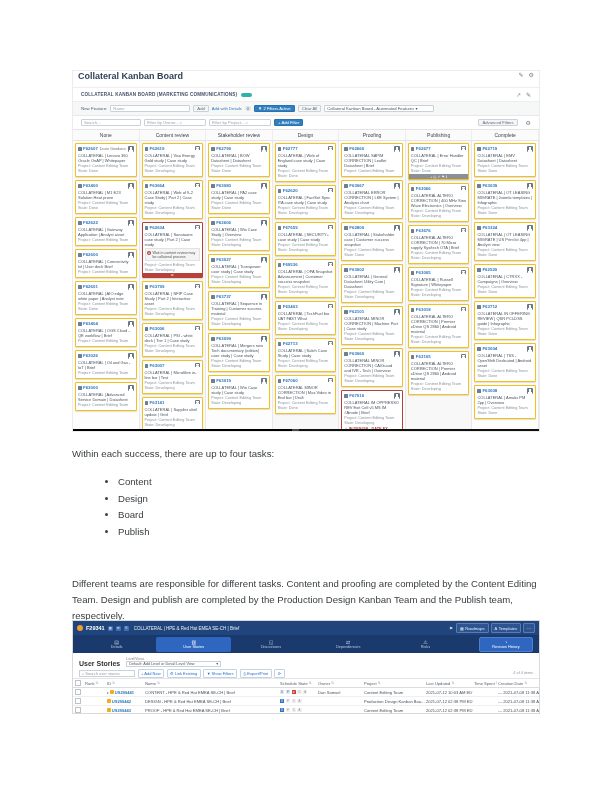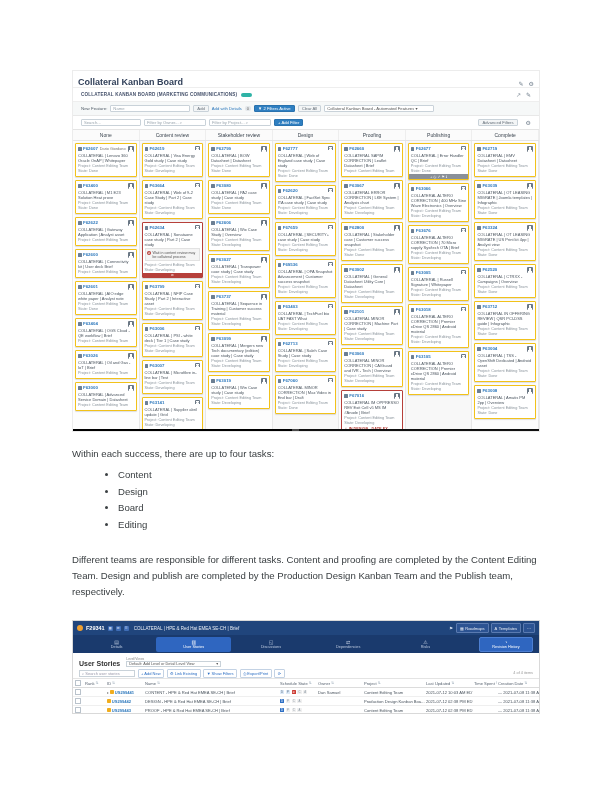--- a/index.html
+++ b/index.html
@@ -1,21 +1,21 @@
 <!DOCTYPE html>
 <html><head>
 <meta charset="utf-8">
 <style>
   html,body{margin:0;padding:0;background:#e9e9e9;}
   .page{position:relative;width:612px;height:792px;background:#fff;margin:0 auto;overflow:hidden;
         font-family:"Liberation Sans","DejaVu Sans",sans-serif;color:#333;}
   
   .shot1{position:absolute;left:72px;top:70px;width:468px;height:362px;background:#fff;
          border:1px solid #ececec;box-sizing:border-box;overflow:hidden;font-family:"Liberation Sans","DejaVu Sans",sans-serif;}
-  .kb-titlebar{height:16px;display:flex;align-items:flex-end;padding:0 5px;border-bottom:1px solid #eee;}
+  .kb-titlebar{height:16px;display:flex;align-items:flex-start;padding:0 5px;border-bottom:1px solid #eee;}
   .kb-title{font-size:9px;font-weight:bold;color:#33425b;}
   .kb-titlebar .spacer{flex:1;}
   .tiny-ic{font-size:6px;color:#7a8794;margin-left:5px;cursor:pointer;}
   .kb-sub{height:13px;display:flex;align-items:center;padding:0 8px;border-bottom:1px solid #eee;}
   .kb-sub-label{font-size:4.6px;letter-spacing:.2px;color:#44506a;font-weight:bold;}
   .kb-badge{width:11px;height:4px;background:#2fb3a6;border-radius:2px;margin-left:4px;}
   .kb-filter1{height:13px;display:flex;align-items:center;gap:3px;padding:0 8px;background:#f6f8f8;border-bottom:1px solid #e8e8e8;font-size:4.4px;color:#55606b;}
   .kb-filter2{height:13px;display:flex;align-items:center;gap:3px;padding:0 8px;background:#fff;border-bottom:1px solid #e4e4e4;font-size:4.4px;color:#55606b;}
   .in{border:1px solid #c9d2d9;background:#fff;border-radius:1px;height:7px;font-size:4.2px;color:#9aa5ae;
       display:flex;align-items:center;padding:0 2px;box-sizing:border-box;}
@@ -44,23 +44,23 @@
   .card-alert{display:flex;gap:1.5px;background:#f4f4f4;border:1px solid #e2e2e2;padding:1.5px;font-size:3.6px;color:#555;margin:1.5px 0;}
   .alert-dot{width:4px;height:4px;background:#b6403a;border-radius:50%;color:#fff;font-size:3px;line-height:4px;text-align:center;flex:none;}
   .card-alertbar{height:4.5px;background:#b6403a;margin:1px -2px -2px;display:flex;align-items:center;justify-content:center;color:#fff;font-size:3.2px;}
   .card-warning{font-size:3.8px;color:#b6403a;font-weight:bold;margin-top:1px;}
   .card-iconstrip{background:#8a9099;margin:1px -2px -2px;height:5px;display:flex;align-items:center;justify-content:center;gap:3px;color:#f2f2f2;font-size:3.6px;}
   .kb-hscroll{height:6px;background:#4a4a4a;position:relative;}
   .kb-thumb{position:absolute;left:0;top:0;height:100%;width:47%;background:#000;}
   .kb-thumb2{position:absolute;left:48.5%;top:0;height:100%;right:0;background:#111;}
   
   .bodytext{position:absolute;left:72px;top:446px;width:472px;font-size:9.6px;line-height:16px;color:#3b4043;}
-  .bodytext ul{margin:5px 0 0 0;padding-left:46px;}
+  .bodytext ul{margin:12px 0 0 0;padding-left:46px;}
   .bodytext li{margin-bottom:0.5px;}
-  .bodytext .para2{margin-top:19px;}
+  .bodytext .para2{margin-top:36px;}
   
   .shot2{position:absolute;left:72px;top:620px;width:468px;height:94px;border:1px solid #d9d9d9;box-sizing:border-box;background:#fff;overflow:hidden;}
   .ft-header{height:14px;background:#20457c;display:flex;align-items:center;gap:3px;padding:0 4px;}
   .ft-dot{width:6px;height:6px;border-radius:50%;background:#f0a030;flex:none;}
   .ft-id{color:#fff;font-weight:bold;font-size:5.5px;}
   .hd-ic{width:5px;height:5px;background:#3f6db5;border-radius:1px;color:#dce6f5;font-size:3.2px;line-height:5px;text-align:center;}
   .ft-title{color:#e8edf5;font-size:4.5px;margin-left:2px;white-space:nowrap;}
   .ft-header .spacer{flex:1;}
   .ft-flag{color:#cfd9ea;font-size:4.5px;}
   .hd-btn{border:1px solid #5a7ab0;background:#2c5392;color:#e8edf5;font-size:4px;height:8px;display:flex;align-items:center;gap:1.5px;padding:0 3px;border-radius:1px;cursor:pointer;white-space:nowrap;}
@@ -650,21 +650,21 @@
       <div class="kb-thumb2"></div>
     </div>
   </div>
 
   <div class="bodytext">
     <div>Within each success, there are up to four tasks:</div>
     <ul id="task-list">
         <li>Content</li>
         <li>Design</li>
         <li>Board</li>
-        <li>Editing</li>
+        <li>Publish</li>
       </ul>
     <div class="para2">Different teams are responsible for different tasks. Content and proofing are completed by the Content Editing Team. Design and publish are completed by the Production Design Kanban Team and the Publish team, respectively.</div>
   </div>
 
   <div class="shot2">
     <div class="ft-header">
       <span class="ft-dot"></span>
       <span class="ft-id">F29341</span>
       <span class="hd-ic">▦</span>
       <span class="hd-ic">✉</span>

